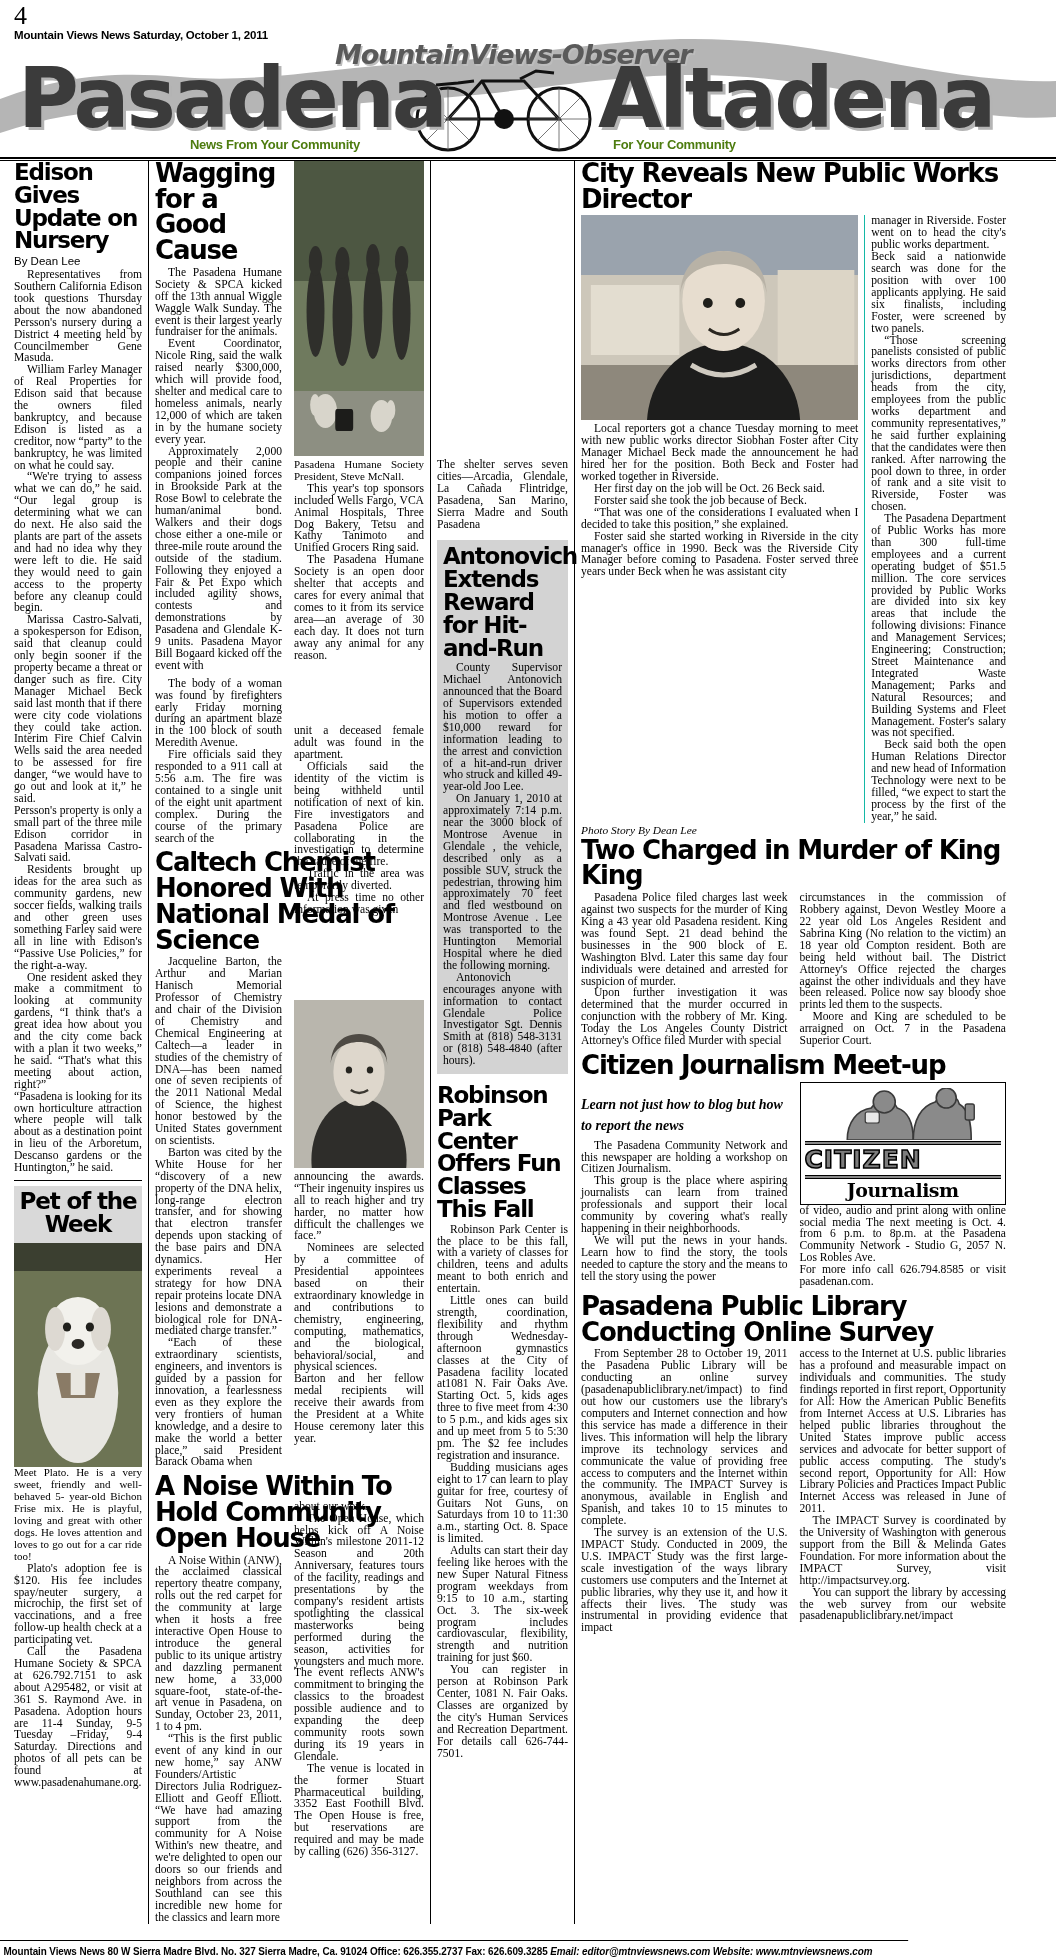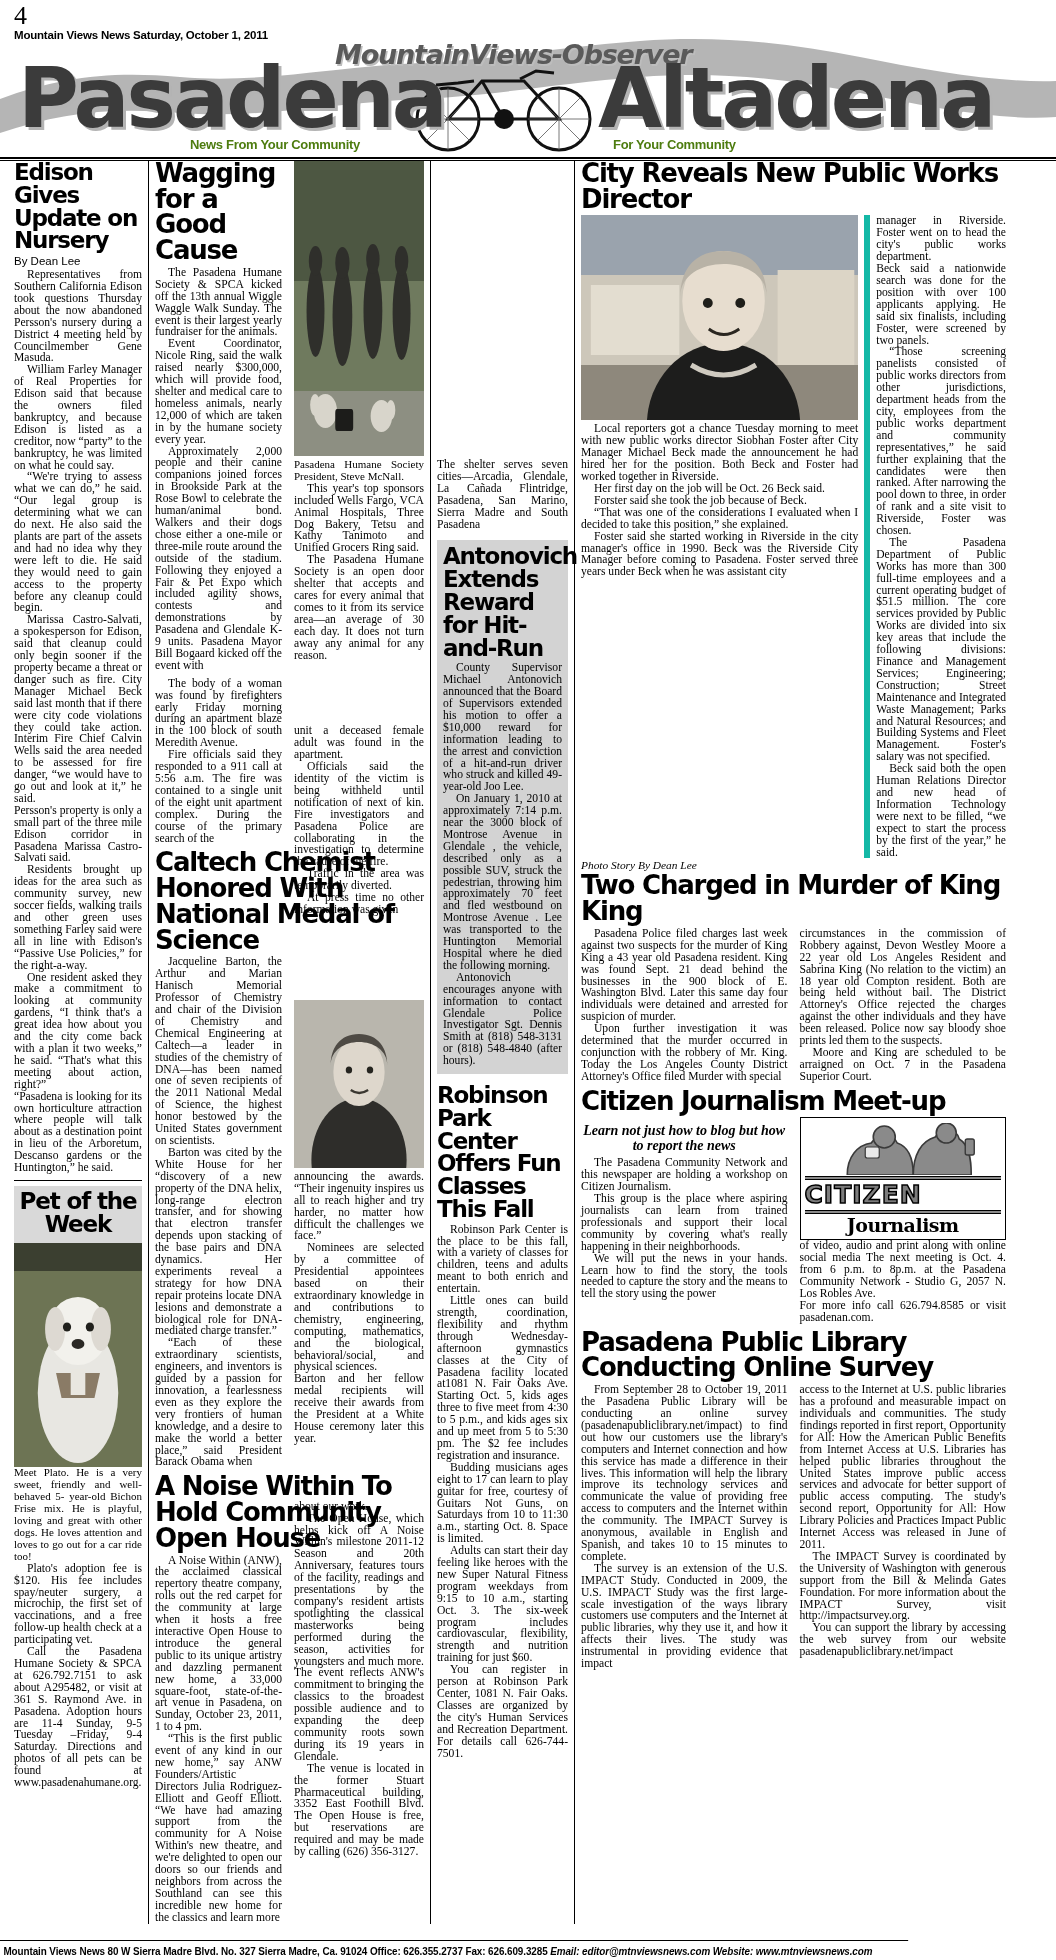--- a/index.html
+++ b/index.html
@@ -108,21 +108,21 @@
   .cj-word {
     font-family:"DejaVu Sans", sans-serif; font-weight:bold; font-size:25px;
     letter-spacing:1px; color:#7c7c7c; -webkit-text-stroke:1.5px #000;
     text-align:left; line-height:28px;
   }
   .cj-bar { height:4px; background:#8a8a8a; border-top:1px solid #000; border-bottom:1px solid #000; margin:1px 0; }
   .cj-sub { font-family:"DejaVu Serif", serif; font-weight:bold; font-size:19px; text-align:center; line-height:20px; letter-spacing:-0.5px; }
 
   .subhead-it {
     font-family:"Liberation Serif", serif; font-weight:bold; font-style:italic;
-    font-size:14px; line-height:15px; text-align:center; margin:6px 0 4px 0;
+    font-size:14px; line-height:21px; text-align:left; margin:12px 0 4px 0;
   }
 
   
   .footer {
     position:absolute; left:0; bottom:0; width:1056px;
     border-top:1px solid #000;
     font-family:"Liberation Sans", sans-serif;
     font-size:11.5px; font-weight:bold;
     padding:4px 4px 3px 4px;
     white-space:nowrap;
@@ -170,21 +170,21 @@
 <div class="cols">
 
   <div class="col c1">
     <h1 class="hl hl-lg">Edison Gives Update on Nursery</h1>
     <div class="byline">By Dean Lee</div>
     <p class="body">Representatives from Southern California Edison took questions Thursday about the now abandoned Persson's nursery during a District 4 meeting held by Councilmember Gene Masuda.</p>
     <p class="body">William Farley Manager of Real Properties for Edison said that because the owners filed bankruptcy, and because Edison is listed as a creditor, now “party” to the bankruptcy, he was limited on what he could say.</p>
     <p class="body">“We're trying to assess what we can do,” he said. “Our legal group is determining what we can do next. He also said the plants are part of the assets and had no idea why they were left to die. He said they would need to gain access to the property before any cleanup could begin.</p>
     <p class="body">Marissa Castro-Salvati, a spokesperson for Edison, said that cleanup could only begin sooner if the property became a threat or danger such as fire. City Manager Michael Beck said last month that if there were city code violations they could take action.  Interim Fire Chief Calvin Wells said the area needed to be assessed for fire danger, “we would have to go out and look at it,” he said.</p>
     <p class="body noind">Persson's property is only a small part of the three mile Edison corridor in Pasadena Marissa Castro-Salvati said.</p>
-    <p class="body">Residents brought up ideas for the area such as community survey, new soccer fields, walking trails and other green uses something Farley said were all in line with Edison's “Passive Use Policies,” for the right-a-way.</p>
+    <p class="body">Residents brought up ideas for the area such as community gardens, new soccer fields, walking trails and other green uses something Farley said were all in line with Edison's “Passive Use Policies,” for the right-a-way.</p>
     <p class="body">One resident asked they make a commitment to looking at community gardens, “I think that's a great idea how about you and the city come back with a plan it two weeks,” he said. “That's what this meeting about action, right?”</p>
     <p class="body noind">“Pasadena is looking for its own horticulture attraction where people will talk about as a destination point in lieu of the Arboretum, Descanso gardens or the Huntington,” he said.</p>
 
     <div class="hrule"></div>
 
     <div class="petbanner">
       <h2 class="hl hl-lg">Pet of the Week</h2>
     </div>
     <div class="photo ph-grad5" style="height:224px">
       <svg viewBox="0 0 140 224" preserveAspectRatio="none" style="width:100%;height:100%">
@@ -329,21 +329,21 @@
             <path d="M130,114 Q145,125 161,114" stroke="#2a2620" stroke-width="3" fill="none"></path>
             <path d="M112,150 Q145,170 178,150" stroke="#cfcac0" stroke-width="5" fill="none"></path>
           </svg>
         </div>
         <p class="body">Local reporters got a chance Tuesday morning to meet with new public works director Siobhan Foster after City Manager Michael Beck made the announcement he had hired her for the position. Both Beck and Foster had worked together in Riverside.</p>
         <p class="body">Her first day on the job will be Oct. 26 Beck said.</p>
         <p class="body">Forster said she took the job because of Beck.</p>
         <p class="body">“That was one of the considerations I evaluated when I decided to take this position,” she explained.</p>
         <p class="body">Foster said she started working in Riverside in the city manager's office in 1990. Beck was the Riverside City Manager before coming to Pasadena. Foster served three years under Beck when he was assistant city</p>
       </div>
-      <div style="width:144px;padding-left:6px;border-left:6px solid #14b8a6">
+      <div style="width:144px;padding-left:6px;border-left:1px solid #14b8a6">
         <p class="body noind">manager in Riverside. Foster went on to head the city's public works department.</p>
         <p class="body noind">Beck said a nationwide search was done for the position with over 100 applicants applying. He said six finalists, including Foster, were screened by two panels.</p>
         <p class="body">“Those screening panelists consisted of public works directors from other jurisdictions, department heads from the city, employees from the public works department and community representatives,” he said further explaining that the candidates were then ranked. After narrowing the pool down to three, in order of rank and a site visit to Riverside, Foster was chosen.</p>
         <p class="body">The Pasadena Department of Public Works has more than 300 full-time employees and a current operating budget of $51.5 million. The core services provided by Public Works are divided into six key areas that include the following divisions: Finance and Management Services; Engineering; Construction; Street Maintenance and Integrated Waste Management; Parks and Natural Resources; and Building Systems and Fleet Management. Foster's salary was not specified.</p>
         <p class="body">Beck said both the open Human Relations Director and new head of Information Technology were next to be filled, “we expect to start the process by the first of the year,” he said.</p>
       </div>
     </div>
     <div class="credit">Photo Story By Dean Lee</div>
 
     <h2 class="hl hl-xl">Two Charged in Murder of King King</h2>

